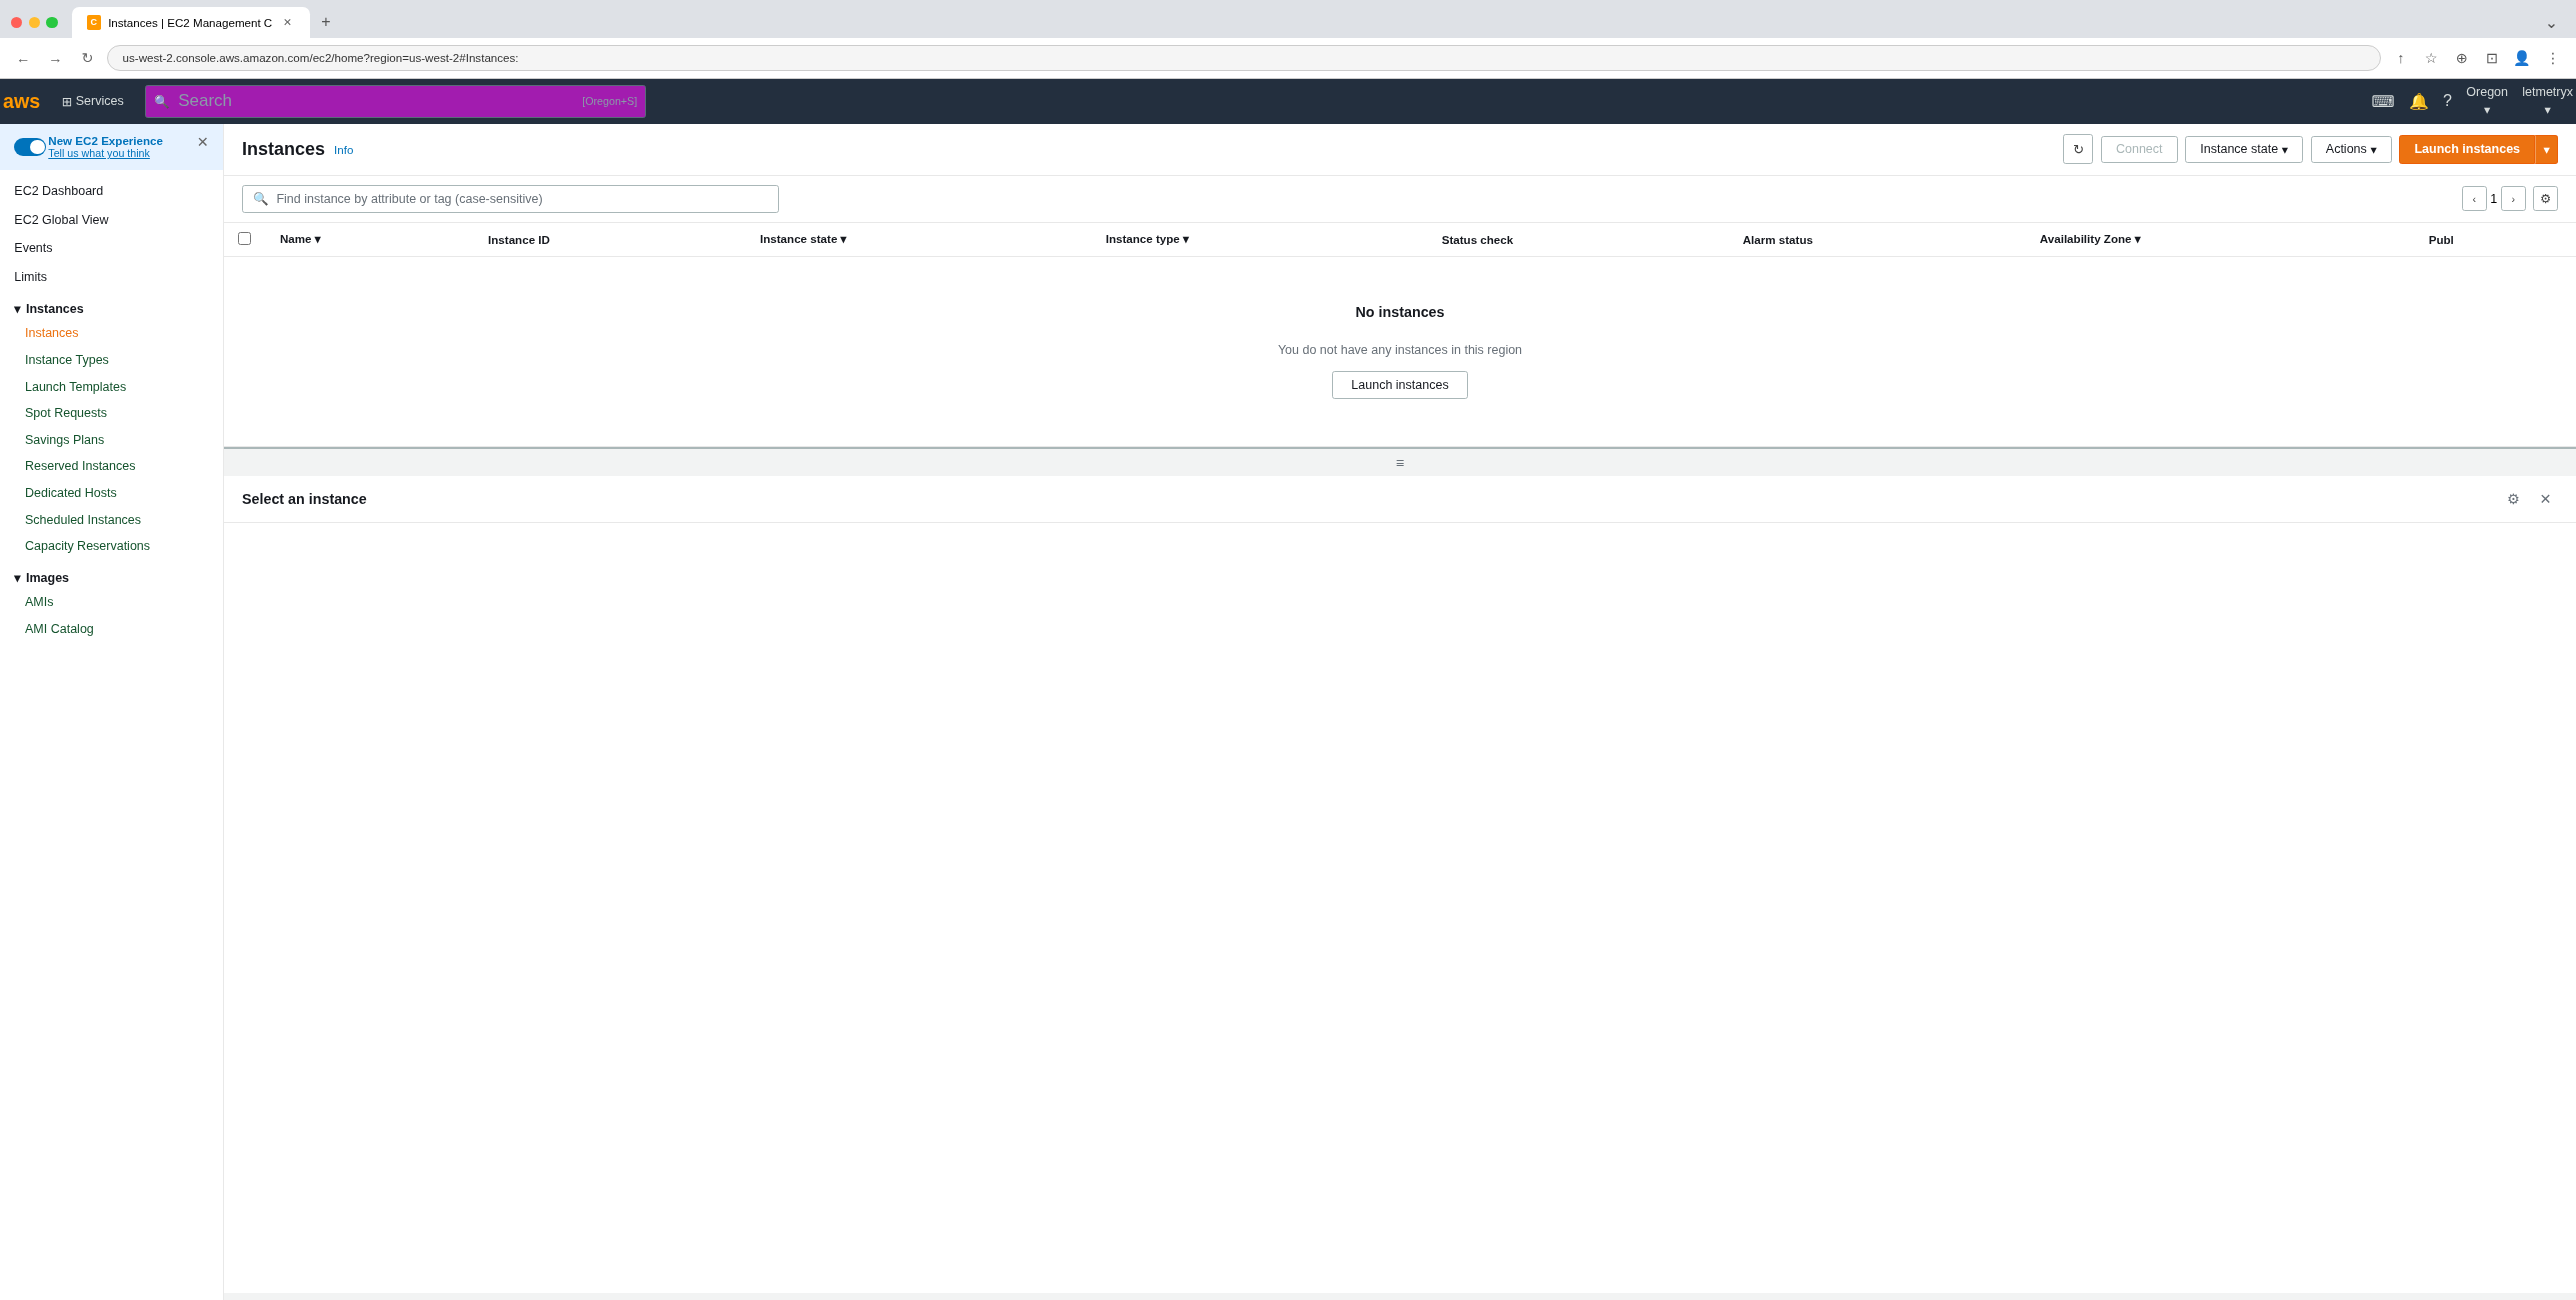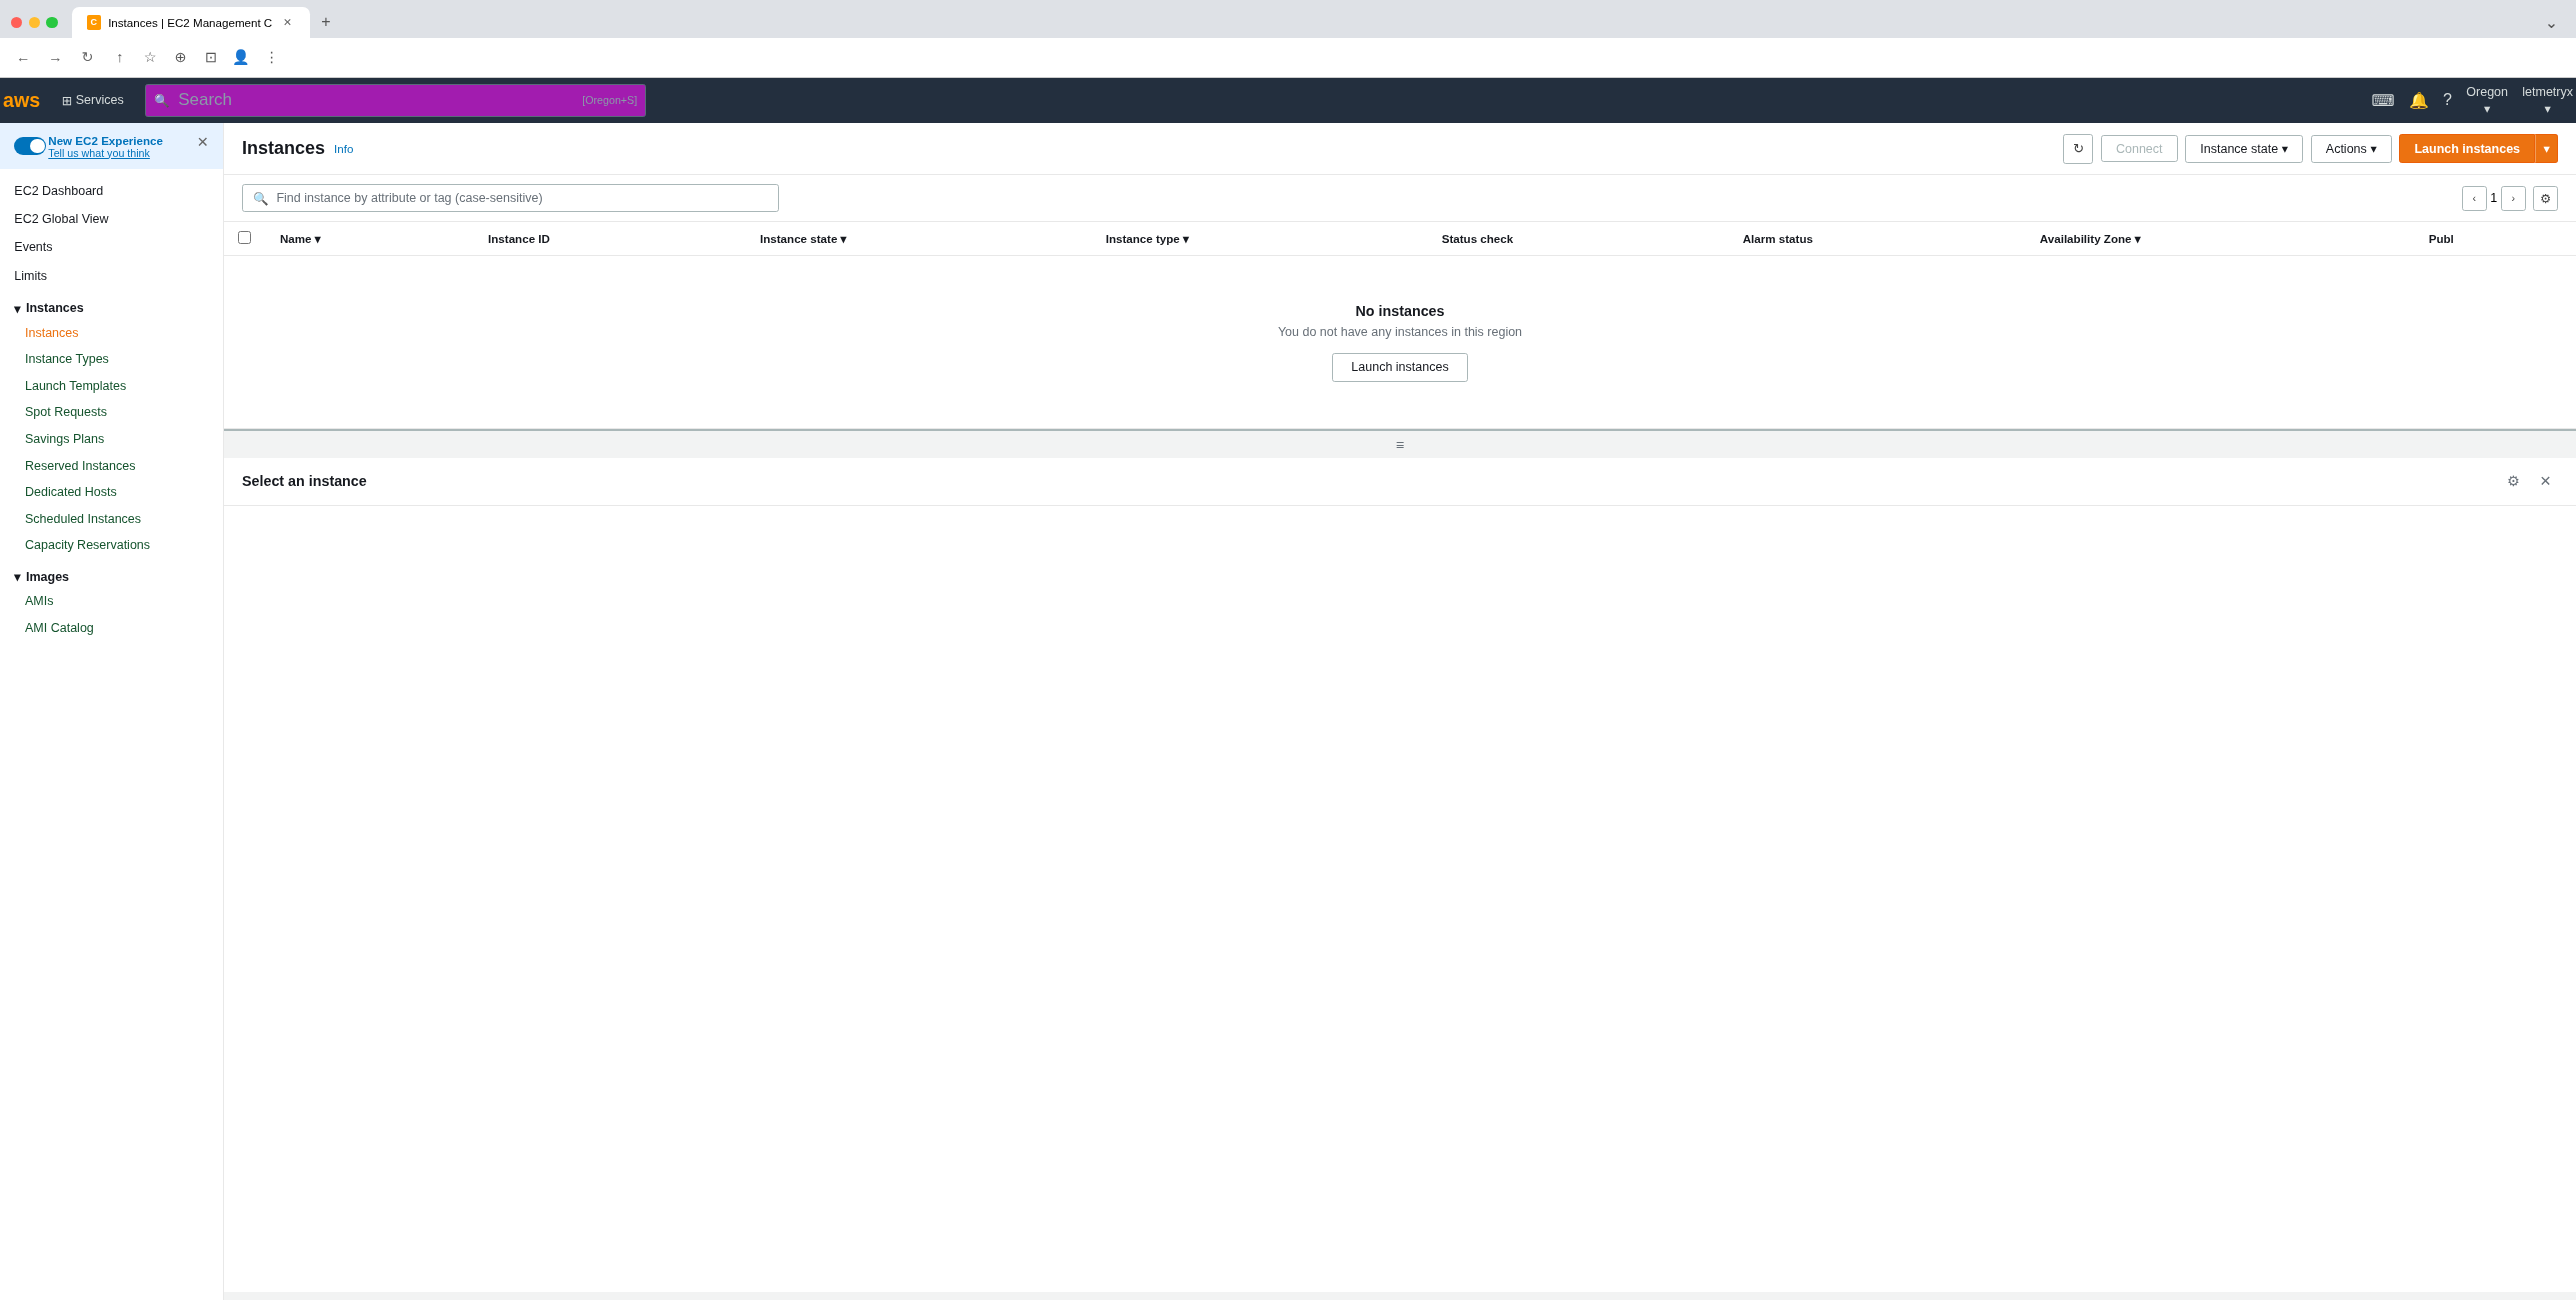--- a/index.html
+++ b/index.html
@@ -84,21 +84,21 @@
 
     
     .table-container { background: white; overflow-x: auto; }
     .instances-table { width: 100%; border-collapse: collapse; }
     .instances-table th { padding: 9px 14.3px; text-align: left; font-size: 11.6px; font-weight: 600; color: #16191f; border-bottom: 1.8px solid #e8e8e8; white-space: nowrap; background: white; }
     .th-checkbox { width: 36px; }
     .instances-table td { padding: 10.7px 14.3px; font-size: 12.5px; color: #16191f; border-bottom: 0.9px solid #e8e8e8; }
 
     
     .empty-state { text-align: center; padding: 36px 18px; }
-    .empty-state-title { font-size: 14.3px; font-weight: 600; color: #16191f; margin-bottom: 6px; }
+    .empty-state-title { font-size: 14.3px; font-weight: 600; color: #16191f; margin-bottom: 23px; }
     .empty-state-msg { font-size: 12.5px; color: #687078; margin-bottom: 14.3px; }
     .btn-launch-empty { border: 0.9px solid #aab7b8; background: white; border-radius: 2.7px; padding: 6.3px 18px; font-size: 12.5px; color: #16191f; cursor: pointer; }
 
     
     .bottom-panel { background: #f2f3f3; border-top: 2.7px solid #aab7b8; flex: 1; overflow: hidden; }
     .bottom-panel-drag { text-align: center; padding: 5.4px; color: #687078; font-size: 14.3px; cursor: ns-resize; }
     .bottom-panel-header { background: white; padding: 10.7px 18px; border-bottom: 0.9px solid #e8e8e8; display: flex; align-items: center; justify-content: space-between; }
     .bottom-panel-title { font-size: 14.3px; font-weight: 600; color: #16191f; }
     .bottom-panel-actions { display: flex; gap: 7.2px; }
     .bottom-panel-icon { width: 25px; height: 25px; display: flex; align-items: center; justify-content: center; cursor: pointer; color: #687078; font-size: 14.3px; border-radius: 2.7px; }
@@ -123,20 +123,21 @@
     </div>
     <div class="new-tab-btn">+</div>
     <div style="margin-left:auto; color:#555; font-size:16px; padding-right:7.2px;">⌄</div>
   </div>
 </div>
 
 <div class="browser-toolbar">
   <button class="nav-btn">←</button>
   <button class="nav-btn">→</button>
   <button class="nav-btn">↻</button>
+  <input class="address-bar" type="text" value="us-west-2.console.aws.amazon.com/ec2/home?region=us-west-2#Instances:" style="">
   <div class="toolbar-actions">
     <div class="toolbar-icon">↑</div>
     <div class="toolbar-icon">☆</div>
     <div class="toolbar-icon">⊕</div>
     <div class="toolbar-icon">⊡</div>
     <div class="toolbar-icon">👤</div>
     <div class="toolbar-icon">⋮</div>
   </div>
 </div>
 

